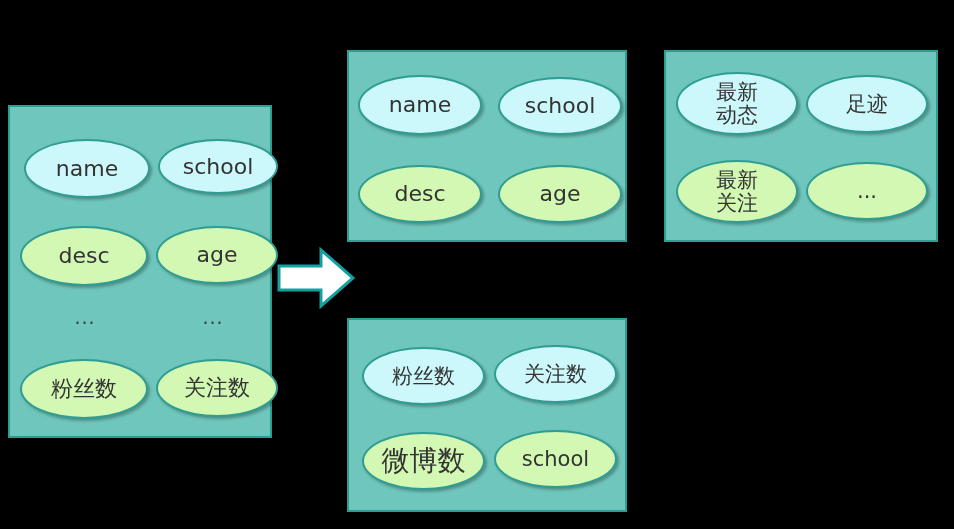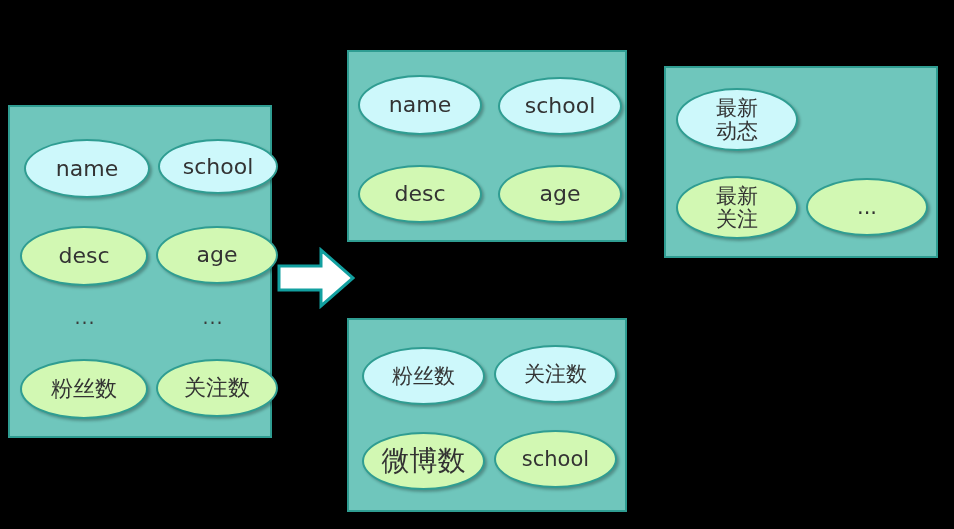--- a/index.html
+++ b/index.html
@@ -71,21 +71,21 @@
   #arrow-wrap { position: absolute; left: 277px; top: 247px; width: 78px; height: 62px; }
 
   
   #panel-profile { left: 347px; top: 50px; width: 280px; height: 192px; }
   #p1-e0 { left: 9px;   top: 23px;  width: 124px; height: 60px; font-size: 22px; }
   #p1-e1 { left: 149px; top: 25px;  width: 124px; height: 58px; font-size: 22px; }
   #p1-e2 { left: 9px;   top: 113px; width: 124px; height: 58px; font-size: 22px; }
   #p1-e3 { left: 149px; top: 113px; width: 124px; height: 58px; font-size: 22px; }
 
   
-  #panel-feed { left: 664px; top: 50px; width: 274px; height: 192px; margin-top: 16px; }
+  #panel-feed { left: 664px; top: 50px; width: 274px; height: 192px; }
   #p2-e0 { left: 10px;  top: 20px;  width: 122px; height: 63px; font-size: 21px; }
   #p2-e1 { left: 140px; top: 23px;  width: 122px; height: 58px; font-size: 21px; }
   #p2-e2 { left: 10px;  top: 108px; width: 122px; height: 63px; font-size: 21px; }
   #p2-e3 { left: 140px; top: 110px; width: 122px; height: 58px; font-size: 21px; }
 
   
   #panel-stats { left: 347px; top: 318px; width: 280px; height: 194px; }
   #p3-e0 { left: 13px;  top: 27px;  width: 123px; height: 58px; font-size: 21px; }
   #p3-e1 { left: 145px; top: 25px;  width: 123px; height: 58px; font-size: 21px; }
   #p3-e2 { left: 13px;  top: 112px; width: 123px; height: 58px; font-size: 28px; }
@@ -116,20 +116,21 @@
   <div class="panel" id="panel-profile">
     <div class="ellipse cyan" id="p1-e0">name</div>
     <div class="ellipse cyan" id="p1-e1">school</div>
     <div class="ellipse green" id="p1-e2">desc</div>
     <div class="ellipse green" id="p1-e3">age</div>
   </div>
 
   <div class="panel" id="panel-feed">
     <div class="ellipse cyan" id="p2-e0">最新
 动态</div>
+    <div class="ellipse cyan" id="p2-e1">足迹</div>
     <div class="ellipse green" id="p2-e2">最新
 关注</div>
     <div class="ellipse green" id="p2-e3">...</div>
   </div>
 
   <div class="panel" id="panel-stats">
     <div class="ellipse cyan" id="p3-e0">粉丝数</div>
     <div class="ellipse cyan" id="p3-e1">关注数</div>
     <div class="ellipse green" id="p3-e2">微博数</div>
     <div class="ellipse green" id="p3-e3">school</div>

